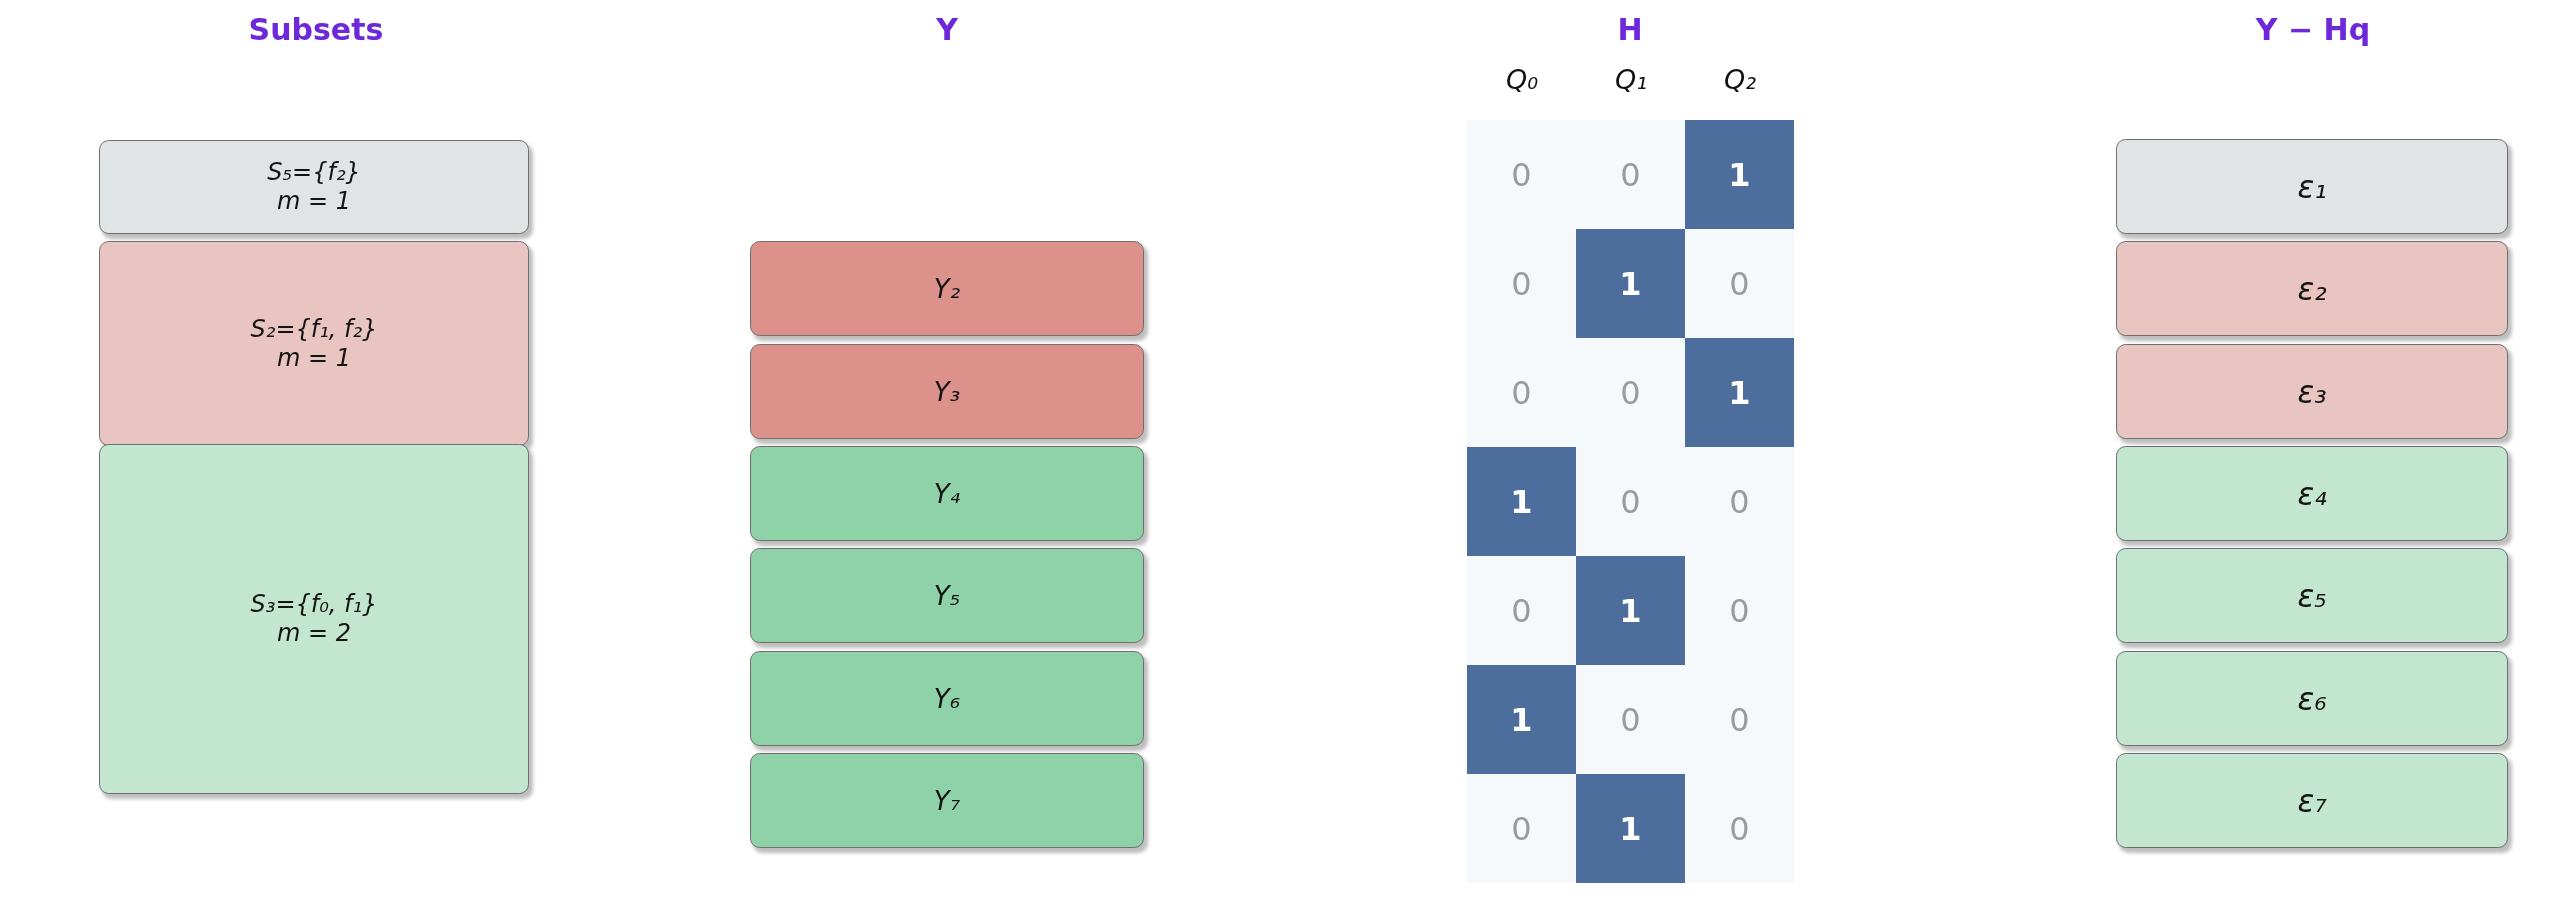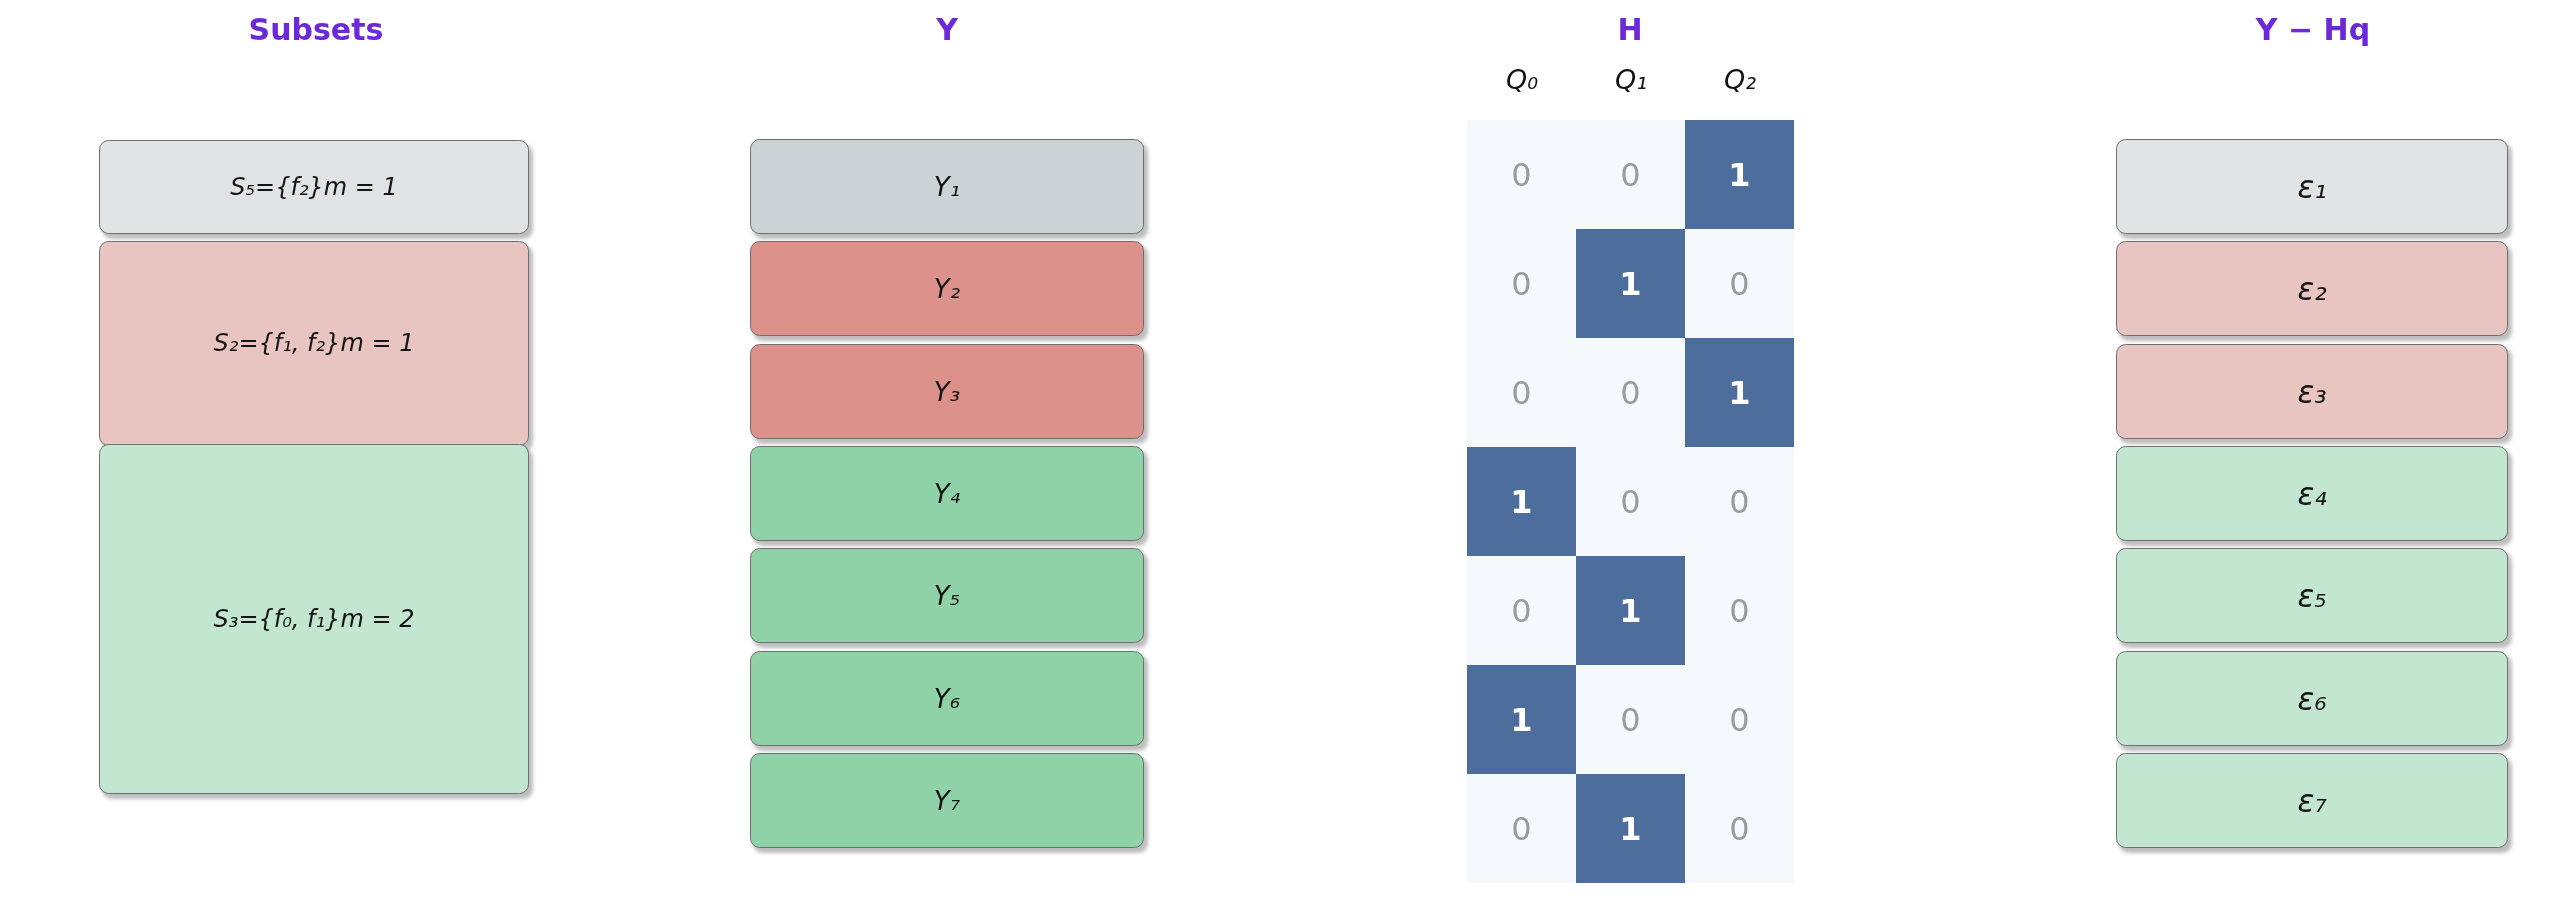--- a/index.html
+++ b/index.html
@@ -25,21 +25,21 @@
   .t-h{left:1630px;}
   .t-res{left:2313px;}
 
   .box{
     position:absolute;
     box-sizing:border-box;
     border:1.9px solid var(--box-border,#6f6f6f);
     border-radius:9.7px;
     box-shadow:3.9px 4.8px 3.9px rgba(110,110,110,0.45);
     display:flex;
-    flex-direction:row;
+    flex-direction:column;
     align-items:center;
     justify-content:center;
     font-style:italic;
     color:#141414;
     text-align:center;
   }
   
   .sub-box{left:99px;width:430px;font-size:24px;line-height:1.2;}
   .s-box1{top:140px;height:94px;background:var(--gray-light);}
   .s-box2{top:241px;height:205px;background:var(--red-light);}
@@ -107,23 +107,20 @@
   </div>
   <div class="box sub-box s-box2">
     <div>S₂={f₁, f₂}</div>
     <div>m = 1</div>
   </div>
   <div class="box sub-box s-box3">
     <div>S₃={f₀, f₁}</div>
     <div>m = 2</div>
   </div>
 
-  <div class="box y-box row1 fill-gray">
-      <span>Y₁</span>
-    </div>
   <div class="box y-box row2 fill-red">
       <span>Y₂</span>
     </div>
   <div class="box y-box row3 fill-red">
       <span>Y₃</span>
     </div>
   <div class="box y-box row4 fill-green">
       <span>Y₄</span>
     </div>
   <div class="box y-box row5 fill-green">

